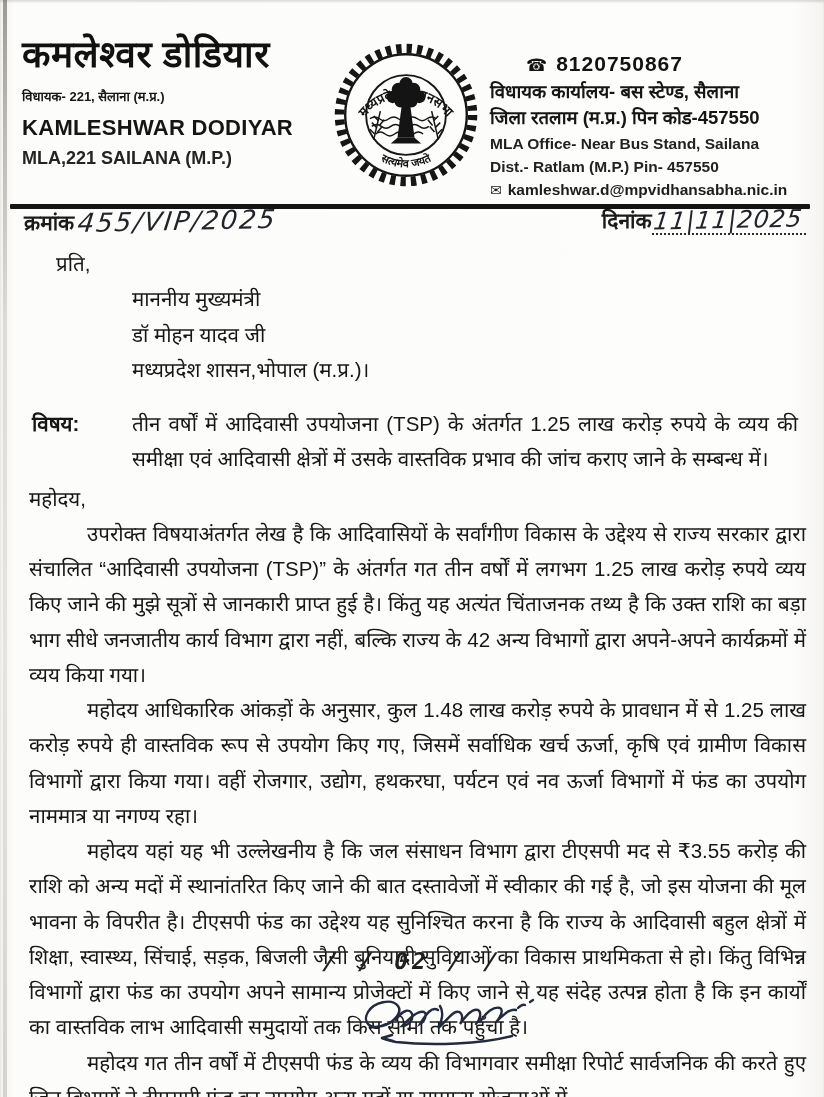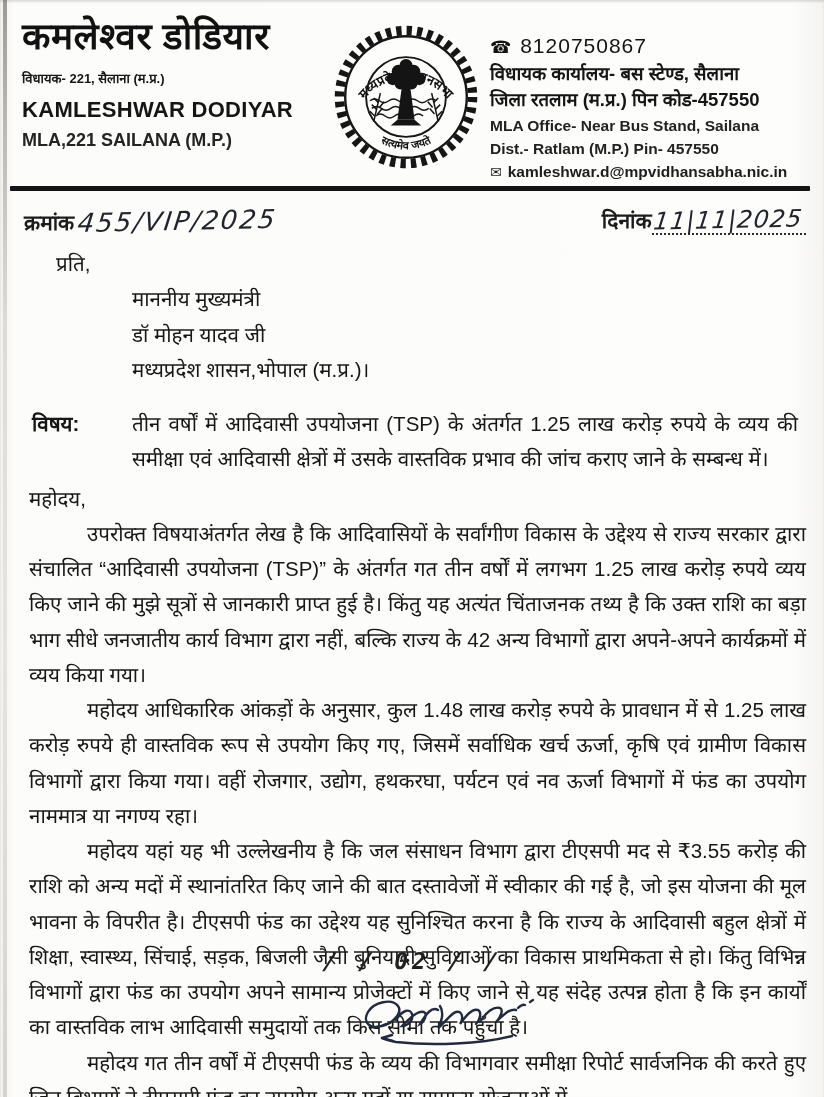--- a/index.html
+++ b/index.html
@@ -15,31 +15,31 @@
     box-shadow:inset 0 2px 2px rgba(0,0,0,.12);
   }
   
   .scan-edge {
     position:absolute; left:3px; top:0; width:4px; height:100%;
     background:linear-gradient(180deg,#55504b 0%,#8d8a85 12%,#c9c7c2 30%,#d8d6d1 60%,#b9b7b2 100%);
     opacity:.55;
   }
 
   
-  .letterhead { position:absolute; left:0; top:0; width:100%; height:192px; }
+  .letterhead { position:absolute; left:0; top:18px; width:100%; height:192px; }
   .lh-left { position:absolute; left:22px; top:16px; width:300px; }
   .lh-name-hi { font-size:37px; font-weight:bold; letter-spacing:.5px; color:#111; line-height:1.15; }
   .lh-title-hi { font-size:13px; font-weight:bold; margin-top:10px; color:#171717; }
   .lh-name-en { font-size:22px; font-weight:bold; margin-top:10px; letter-spacing:.3px; color:#151515; }
   .lh-title-en { font-size:18px; font-weight:600; margin-top:7px; color:#242424; }
 
   .lh-emblem { position:absolute; left:330px; top:18px; width:152px; height:158px; }
 
   .lh-right { position:absolute; left:490px; top:32px; width:330px; line-height:1.32; }
-  .lh-phone { font-size:21px; font-weight:normal; color:#131313; letter-spacing:1px; }
+  .lh-phone { font-size:21px; font-weight:bold; color:#131313; letter-spacing:1px;margin-left:36px; }
   .lh-phone .ic { font-size:17px; margin-right:9px; letter-spacing:0; }
   .lh-hi1,.lh-hi2 { font-size:18.5px; font-weight:bold; color:#151515; margin-top:2px; }
   .lh-en1,.lh-en2 { font-size:15.5px; font-weight:bold; color:#222; margin-top:3px; }
   .lh-email { font-size:15.5px; font-weight:600; color:#1d1d1d; margin-top:3px; }
   .lh-email .ic { font-size:14px; margin-right:6px; }
 
   .lh-rule { position:absolute; left:10px; top:186px; width:800px; height:5px; background:#141414; border-radius:1px; }
 
   
   .ref-row { position:absolute; left:0; top:206px; width:100%; }

